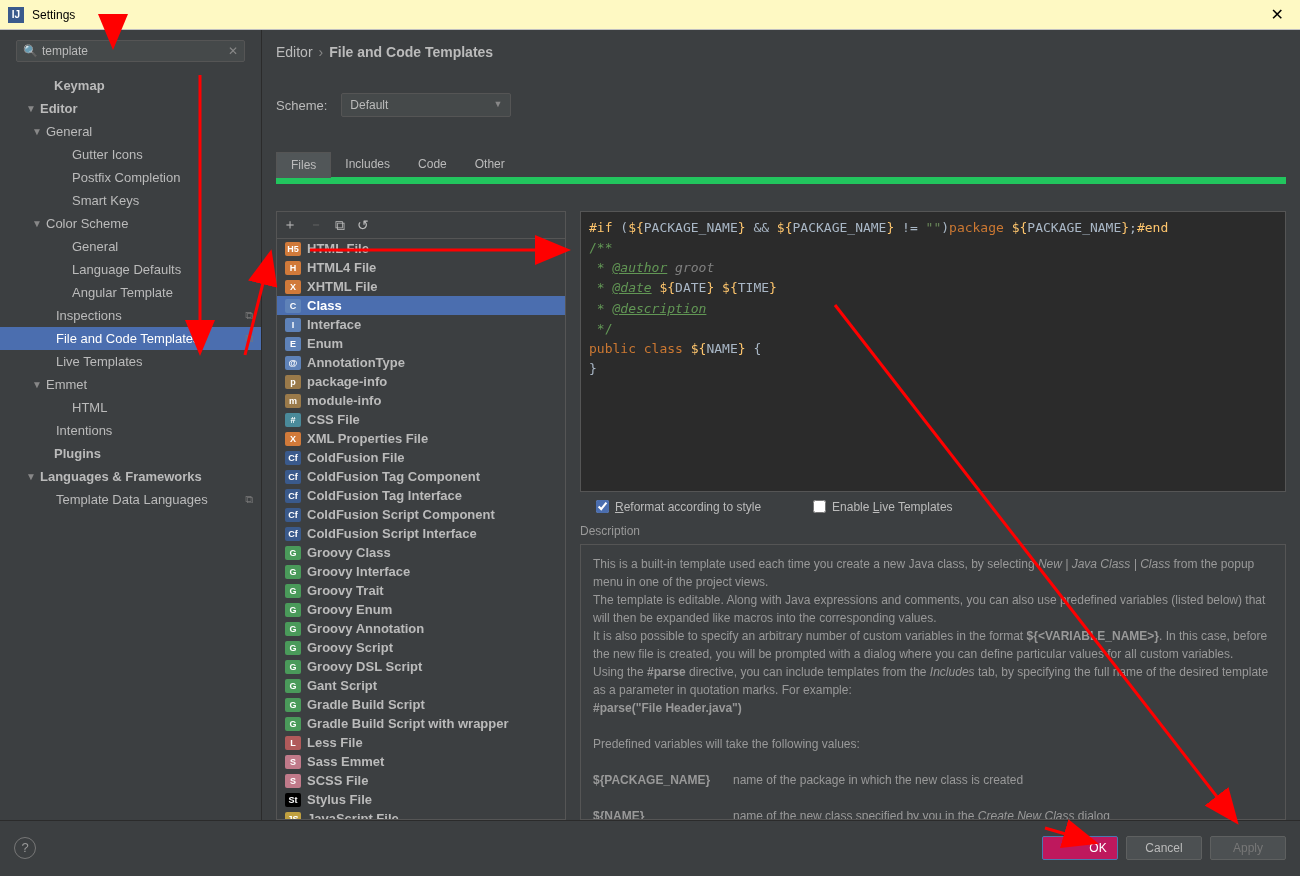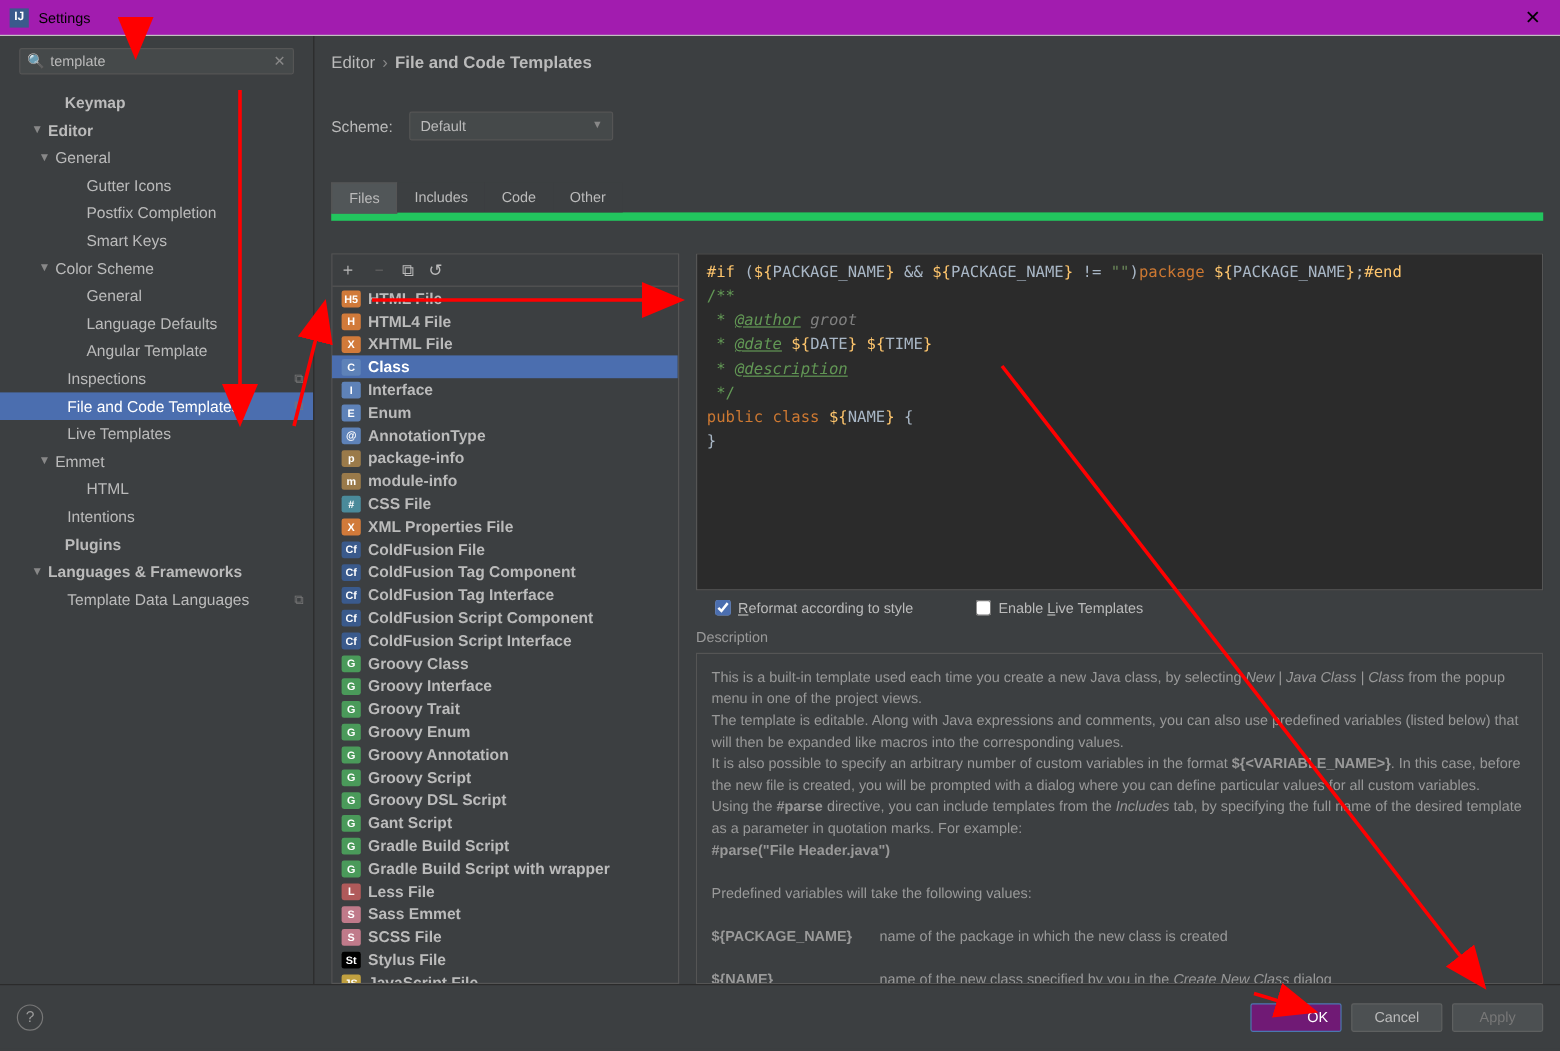--- a/index.html
+++ b/index.html
@@ -1,17 +1,17 @@
 <!DOCTYPE html>
 <html><head>
 <meta charset="utf-8">
 <style>
 * { margin: 0; padding: 0; box-sizing: border-box; }
 body { font-family: "Segoe UI", Arial, sans-serif; font-size: 12px; background: #3c3f41; color: #bbbbbb; width: 1300px; height: 876px; overflow: hidden; position: relative; }
-.titlebar { background: #a21caf; height: 30px; display: flex; align-items: center; padding: 0 8px; color: #000; border-bottom: 1px solid #c0c0c0; }
+.titlebar { background: #fef9c3; height: 30px; display: flex; align-items: center; padding: 0 8px; color: #000; border-bottom: 1px solid #c0c0c0; }
 .titlebar .logo { width: 16px; height: 16px; background: #3a5a8c; margin-right: 8px; display: inline-flex; align-items: center; justify-content: center; color: #fff; font-size: 10px; font-weight: bold; }
 .titlebar .title { flex: 1; font-size: 12px; }
 .titlebar .close { font-size: 16px; cursor: pointer; padding: 0 8px; }
 .main { display: flex; height: 790px; background: #3c3f41; }
 .sidebar { width: 262px; background: #3c3f41; border-right: 1px solid #2b2b2b; display: flex; flex-direction: column; }
 .search-wrap { padding: 10px 16px 8px; }
 .search-box { display: flex; align-items: center; background: #45494a; border: 1px solid #555; border-radius: 2px; padding: 3px 6px; }
 .search-box .search-icon { font-size: 12px; margin-right: 4px; color: #888; }
 .search-box input { flex: 1; background: transparent; border: none; color: #bbb; font-size: 12px; outline: none; }
 .search-box .clear { color: #888; cursor: pointer; font-size: 12px; }
@@ -48,21 +48,21 @@
 .chk { display: flex; align-items: center; gap: 6px; font-size: 12px; color: #bbb; margin-left: 12px; }
 .chk input { accent-color: #4b6eaf; }
 .desc-label { font-size: 12px; color: #999; padding: 2px 0 6px; }
 .desc-box { flex: 1; background: #3c3f41; border: 1px solid #555; padding: 10px 12px; font-size: 12px; color: #999; overflow-y: auto; line-height: 1.5; min-height: 0; }
 .desc-box .italic { font-style: italic; }
 .desc-box .bold { font-weight: bold; }
 .footer { height: 54px; border-top: 1px solid #2b2b2b; background: #3c3f41; display: flex; align-items: center; padding: 0 14px; }
 .help { width: 22px; height: 22px; border: 1px solid #777; border-radius: 50%; display: flex; align-items: center; justify-content: center; color: #999; font-size: 13px; }
 .buttons { margin-left: auto; display: flex; gap: 8px; }
 .btn { padding: 4px 0; width: 76px; text-align: center; border: 1px solid #5e6060; background: #4c5052; color: #bbb; font-size: 12px; cursor: pointer; border-radius: 2px; }
-.btn.primary { background: #701a75; border-color: #4a78b0; color: #fff; padding-left: 36px; }
+.btn.primary { background: #be185d; border-color: #4a78b0; color: #fff; padding-left: 36px; }
 .btn.disabled { color: #777; }
 
 .c-g { color: #629755; } .c-gi { color: #629755; font-style: italic; text-decoration: underline; }
 .c-y { color: #ffc66d; } .c-o { color: #cc7832; } .c-w { color: #a9b7c6; } .c-s { color: #6a8759; }
 
 .arrow-svg { position: absolute; pointer-events: none; }
 .underline { text-decoration: underline; }
 .tlist::-webkit-scrollbar, .code-editor::-webkit-scrollbar, .desc-box::-webkit-scrollbar, .tree::-webkit-scrollbar { width: 10px; }
 .tlist::-webkit-scrollbar-thumb, .code-editor::-webkit-scrollbar-thumb, .desc-box::-webkit-scrollbar-thumb, .tree::-webkit-scrollbar-thumb { background: #555; }
 </style>

